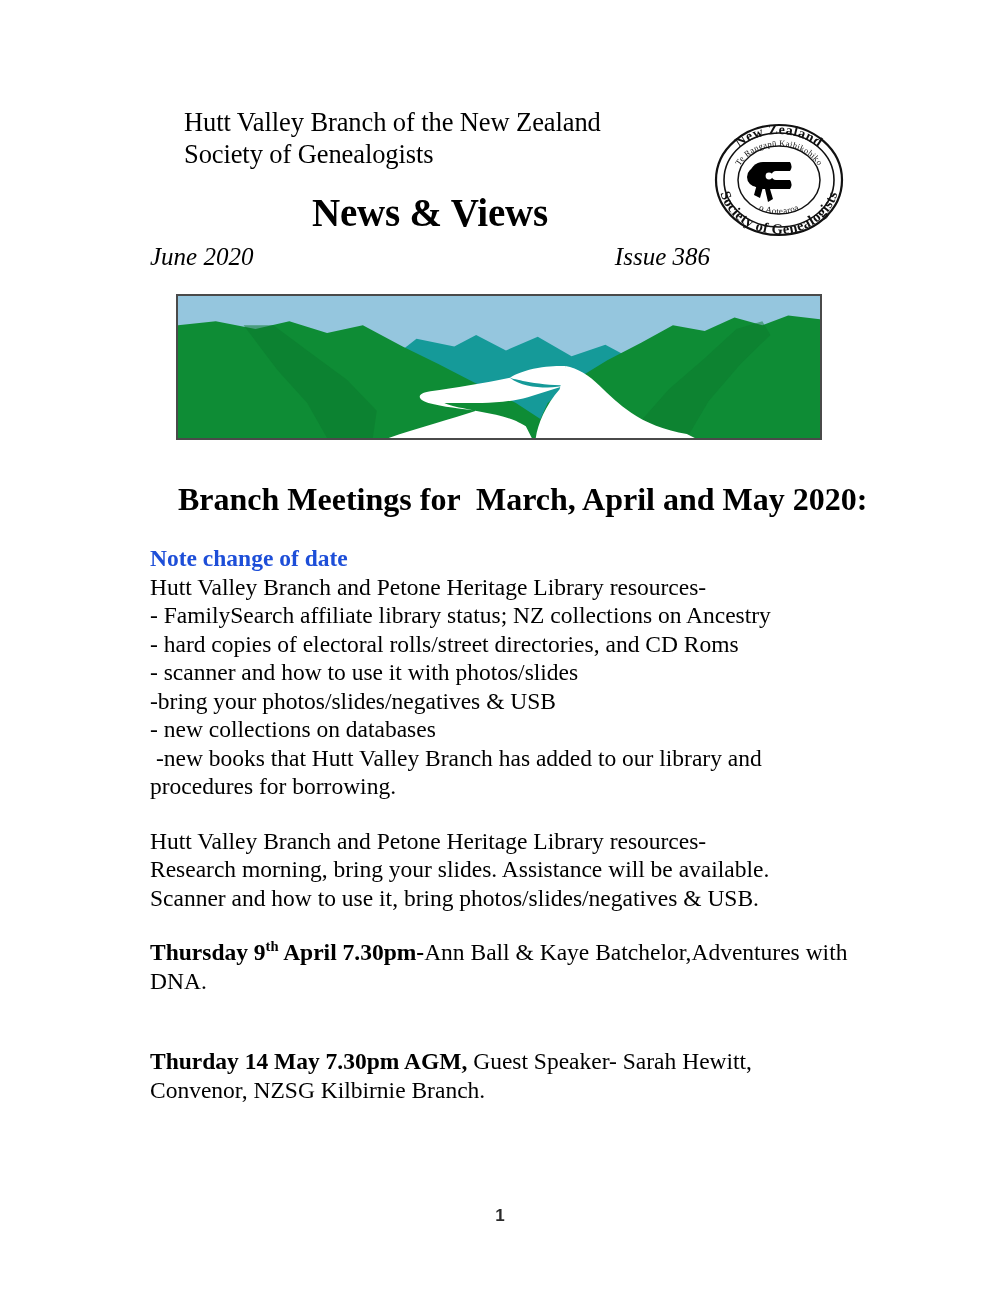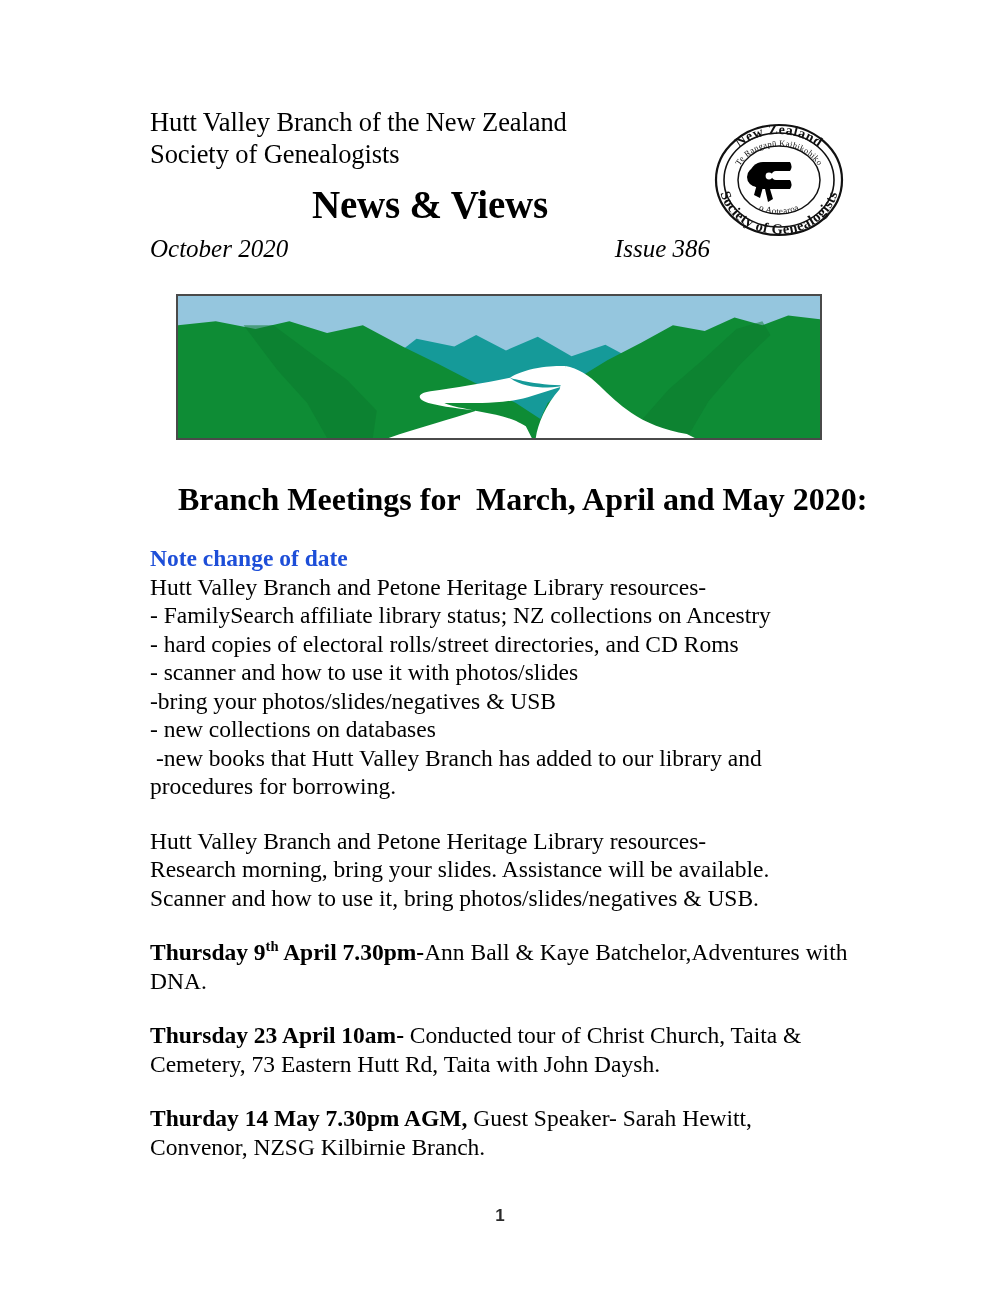--- a/index.html
+++ b/index.html
@@ -28,29 +28,30 @@
     position: absolute;
     left: 150px;
     top: 106px;
     width: 700px;
   }
   .org-title {
     font-size: 26.5px;
     line-height: 32px;
     letter-spacing: -0.1px;
     width: 540px;
+    margin-left: 34px;
   }
   .org-title-line { display: block; white-space: pre; }
 
   .newsviews {
     font-size: 39px;
     font-weight: bold;
     text-align: center;
     width: 560px;
-    margin-top: 12px;
+    margin-top: 20px;
     line-height: 46px;
     letter-spacing: -0.2px;
   }
 
   .issueline {
     width: 560px;
     margin-top: 6px;
     display: flex;
     justify-content: space-between;
     align-items: baseline;
@@ -143,21 +144,21 @@
 
 <div class="page">
 
   <div class="masthead">
     <div class="org-title">
       <span class="org-title-line">Hutt Valley Branch of the New Zealand</span>
       <span class="org-title-line">Society of Genealogists</span>
     </div>
     <div class="newsviews">News &amp; Views</div>
     <div class="issueline">
-      <span>October 2020</span>
+      <span>June 2020</span>
       <span>Issue 386</span>
     </div>
   </div>
 
   <div class="seal">
     <svg viewBox="0 0 148 140" xmlns="http://www.w3.org/2000/svg">
       <defs>
         <path id="arcTop" d="M 16,74 A 58,50 0 0 1 132,74" fill="none"></path>
         <path id="arcBottom" d="M 14,72 A 60,52 0 0 0 134,72" fill="none"></path>
         <path id="arcInnerTop" d="M 30,72 A 44,36 0 0 1 118,72" fill="none"></path>
@@ -243,21 +244,20 @@
       <p class="line">Research morning, bring your slides. Assistance will be available.</p>
       <p class="line">Scanner and how to use it, bring photos/slides/negatives &amp; USB.</p>
     </div>
 
     <div class="gap-md"></div>
 
     <p class="para"><b><span>Thursday  9</span><sup>th</sup><span> April 7.30pm-</span></b><span>Ann Ball &amp; Kaye Batchelor,Adventures with DNA.</span></p>
 
     <div class="gap-md"></div>
 
-    <p class="para"><b><span>Thursday 23 April 10am-</span></b><span> Conducted tour of Christ Church, Taita &amp; Cemetery, 73 Eastern Hutt Rd, Taita with John Daysh.</span></p>
 
     <div class="gap-md"></div>
 
     <p class="para"><b><span>Thurday 14 May 7.30pm AGM,</span></b><span> Guest Speaker- Sarah Hewitt, Convenor, NZSG Kilbirnie Branch.</span></p>
 
   </div>
 
   <div class="pagenum">1</div>
 
 </div>

